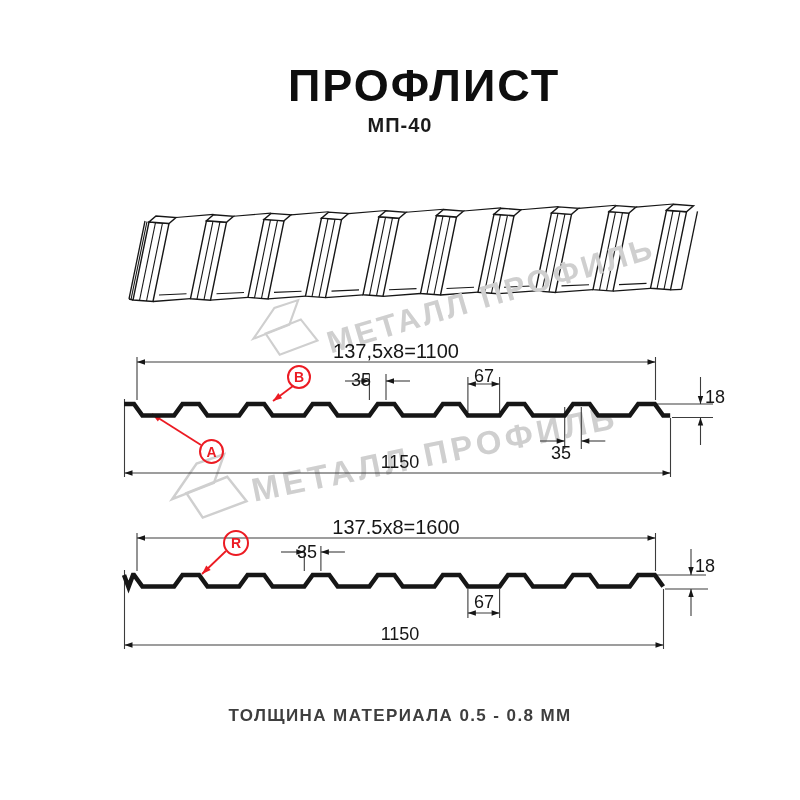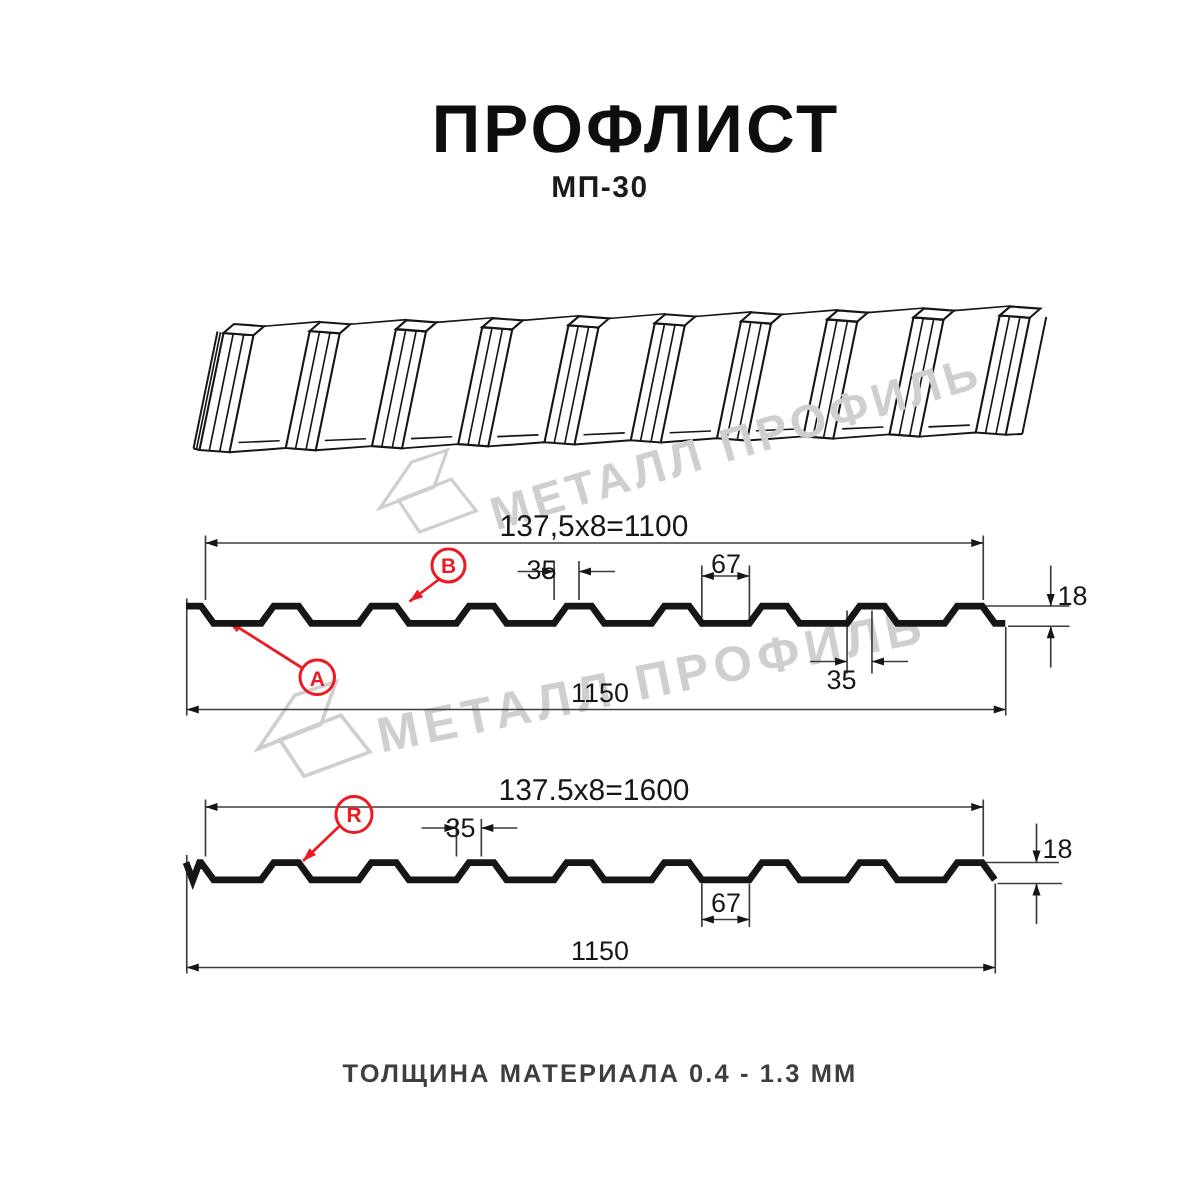--- a/index.html
+++ b/index.html
@@ -183,32 +183,32 @@
       <line x1="691" y1="549" x2="691" y2="575" stroke="#3c3c3c" stroke-width="1.1"></line>
       <polygon points="691,575 688.3,567 693.7,567" fill="#161616"></polygon>
       <line x1="691" y1="616" x2="691" y2="589" stroke="#3c3c3c" stroke-width="1.1"></line>
       <polygon points="691,589 688.3,597 693.7,597" fill="#161616"></polygon>
       <line x1="226" y1="551" x2="202" y2="574" stroke="#ec1b23" stroke-width="1.8"></line>
       <polygon points="202,574 210.71199100839277,570.0832139872488 206.28379668368484,565.4624894745101" fill="#ec1b23"></polygon>
       <path d="M124 575 L128.5 587 L133 575 L134 575 L142.4 586.5 L174.1 586.5 L182.5 575 L199.1 575 L207.5 586.5 L239.2 586.5 L247.6 575 L264.2 575 L272.59999999999997 586.5 L304.29999999999995 586.5 L312.69999999999993 575 L329.29999999999995 575 L337.69999999999993 586.5 L369.3999999999999 586.5 L377.7999999999999 575 L394.3999999999999 575 L402.7999999999999 586.5 L434.4999999999999 586.5 L442.89999999999986 575 L459.4999999999999 575 L467.89999999999986 586.5 L499.59999999999985 586.5 L507.99999999999983 575 L524.5999999999998 575 L532.9999999999998 586.5 L564.6999999999998 586.5 L573.0999999999998 575 L589.6999999999998 575 L598.0999999999998 586.5 L629.7999999999998 586.5 L638.1999999999998 575 L654.7999999999998 575 L663.1999999999998 586.5" fill="none" stroke="#161616" stroke-width="4.5"></path>
     </svg>
 
   <div class="title">ПРОФЛИСТ</div>
-  <div class="subtitle">МП-30</div>
+  <div class="subtitle">МП-40</div>
 
   <span class="dim big" style="left:316px;top:340px;width:160px;text-align:center;">137,5x8=1100</span>
   <span class="dim" style="left:346px;top:370px;width:30px;text-align:center;">35</span>
   <span class="dim" style="left:455px;top:366px;width:58px;text-align:center;">67</span>
   <span class="dim" style="left:705px;top:387px;">18</span>
   <span class="dim" style="left:546px;top:443px;width:30px;text-align:center;">35</span>
   <span class="dim" style="left:340px;top:452px;width:120px;text-align:center;">1150</span>
   <span class="plabel" style="left:287px;top:365px;width:24px;height:24px;">B</span>
   <span class="plabel" style="left:199px;top:439px;width:25px;height:25px;">A</span>
 
   <span class="dim big" style="left:316px;top:516px;width:160px;text-align:center;">137.5x8=1600</span>
   <span class="dim" style="left:292px;top:542px;width:30px;text-align:center;">35</span>
   <span class="dim" style="left:455px;top:592px;width:58px;text-align:center;">67</span>
   <span class="dim" style="left:695px;top:556px;">18</span>
   <span class="dim" style="left:340px;top:624px;width:120px;text-align:center;">1150</span>
   <span class="plabel" style="left:223px;top:530px;width:26px;height:26px;">R</span>
 
-  <div class="footer">ТОЛЩИНА МАТЕРИАЛА 0.4 - 1.3 ММ</div>
+  <div class="footer">ТОЛЩИНА МАТЕРИАЛА 0.5 - 0.8 ММ</div>
 </div>
 
 </body></html>

